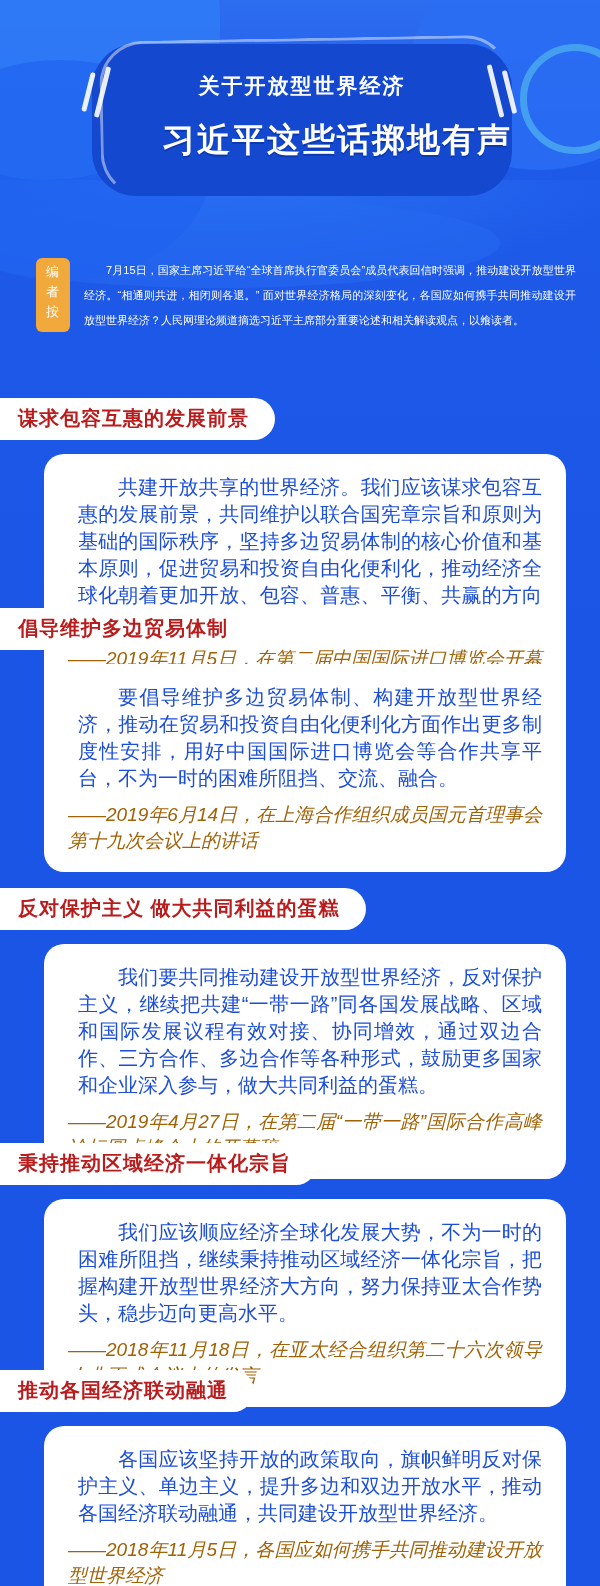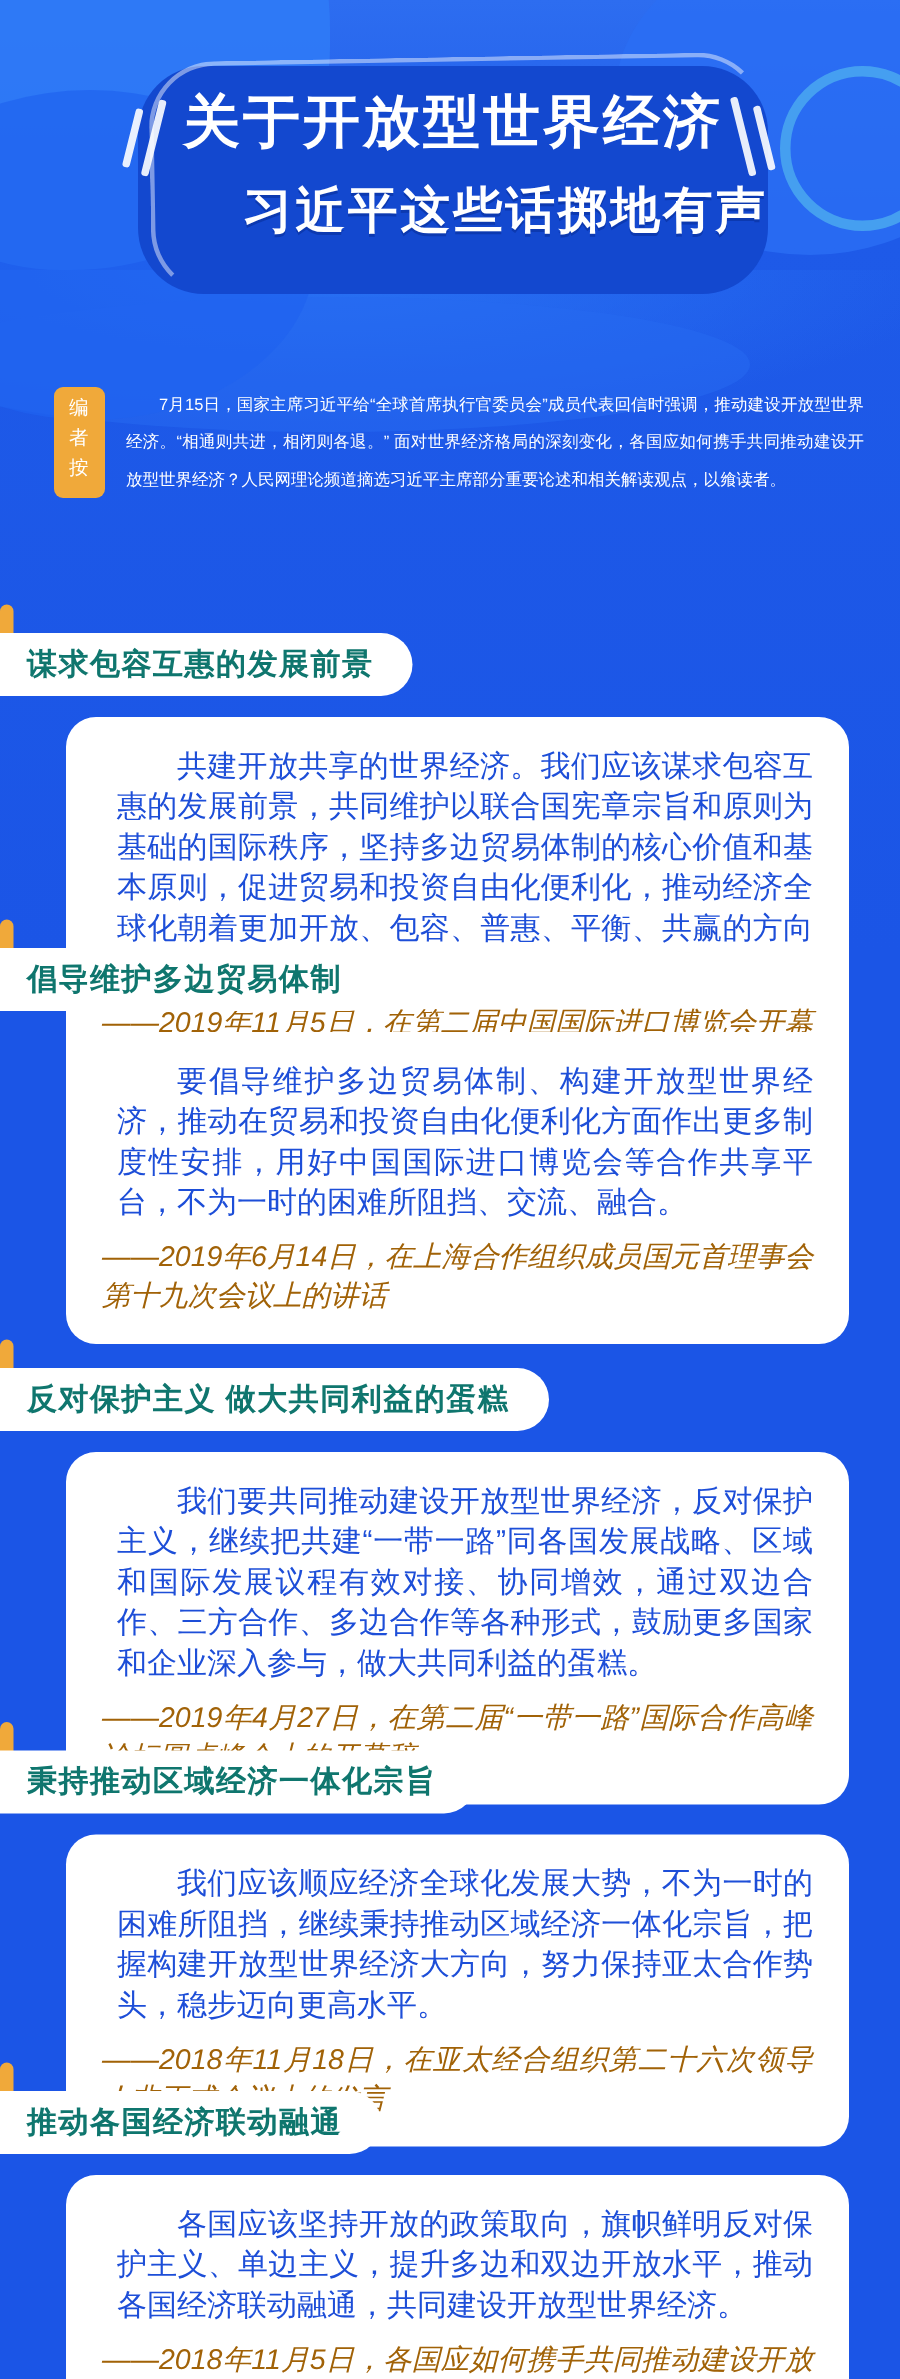--- a/index.html
+++ b/index.html
@@ -89,21 +89,21 @@
   }
   .title-line {
     position: absolute;
     width: 100%;
     text-align: center;
     color: #ffffff;
     font-weight: bold;
     letter-spacing: 2px;
     font-family: "Liberation Sans", sans-serif;
   }
-  .title-line.l1 { top: 12px; font-size: 38px; }
+  .title-line.l1 { top: 28px; font-size: 21px; }
   .title-line.l2 { top: 74px; font-size: 33px; text-shadow: 0 2px 0 #0c39b0; text-align: right; }
   .tick {
     position: absolute;
     background: #ffffff;
     border-radius: 2px;
     opacity: .9;
   }
   .tick.t1 { left: 86px; top: 72px; width: 5px; height: 40px; transform: rotate(14deg); }
   .tick.t2 { left: 100px; top: 66px; width: 5px; height: 52px; transform: rotate(14deg); }
   .tick.t3 { right: 88px; top: 70px; width: 5px; height: 44px; transform: rotate(-14deg); }
@@ -145,28 +145,27 @@
   .section { position: absolute; left: 0; width: 600px; }
   .sec-header {
     position: relative;
     display: inline-block;
     margin-left: 0;
   }
   .sec-tab {
     position: relative;
     display: inline-block;
     background: #ffffff;
-    color: #0f766e;
+    color: #b91c1c;
     font-size: 20px;
     font-weight: bold;
     letter-spacing: 1px;
     padding: 7px 26px 8px 18px;
     border-radius: 0 22px 22px 0;
     white-space: nowrap;
-    margin-top: 24px;
   }
   .sec-accent {
     position: absolute;
     top: 5px;
     width: 9px; height: 28px;
     background: #f0a93a;
     border-radius: 5px;
   }
   .card {
     margin: 14px 34px 0 44px;

